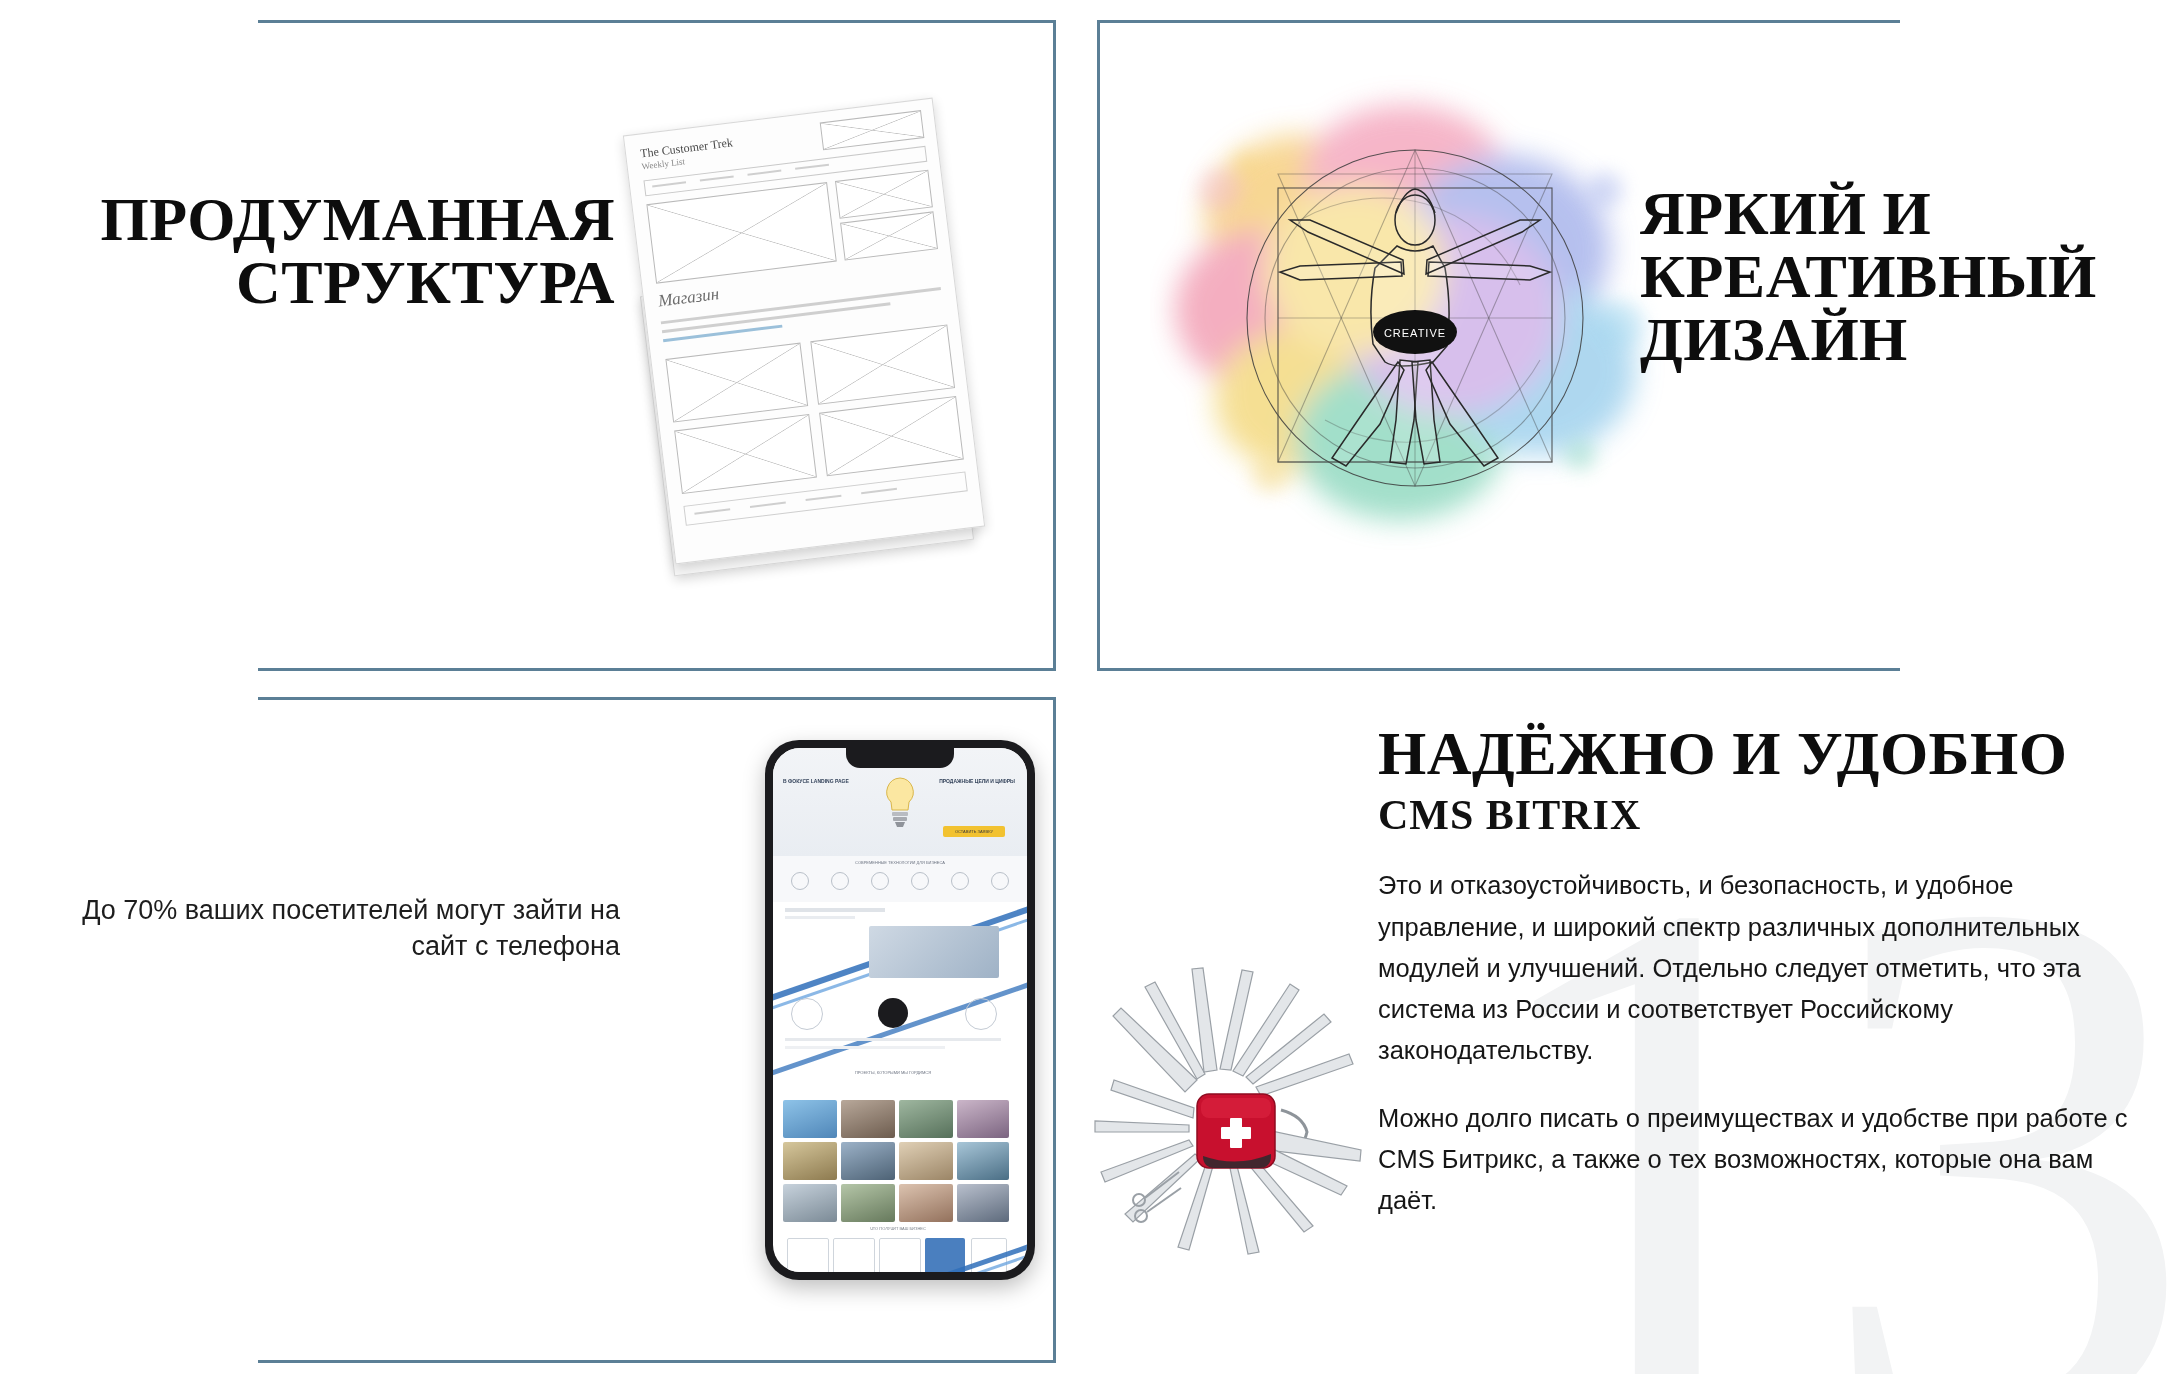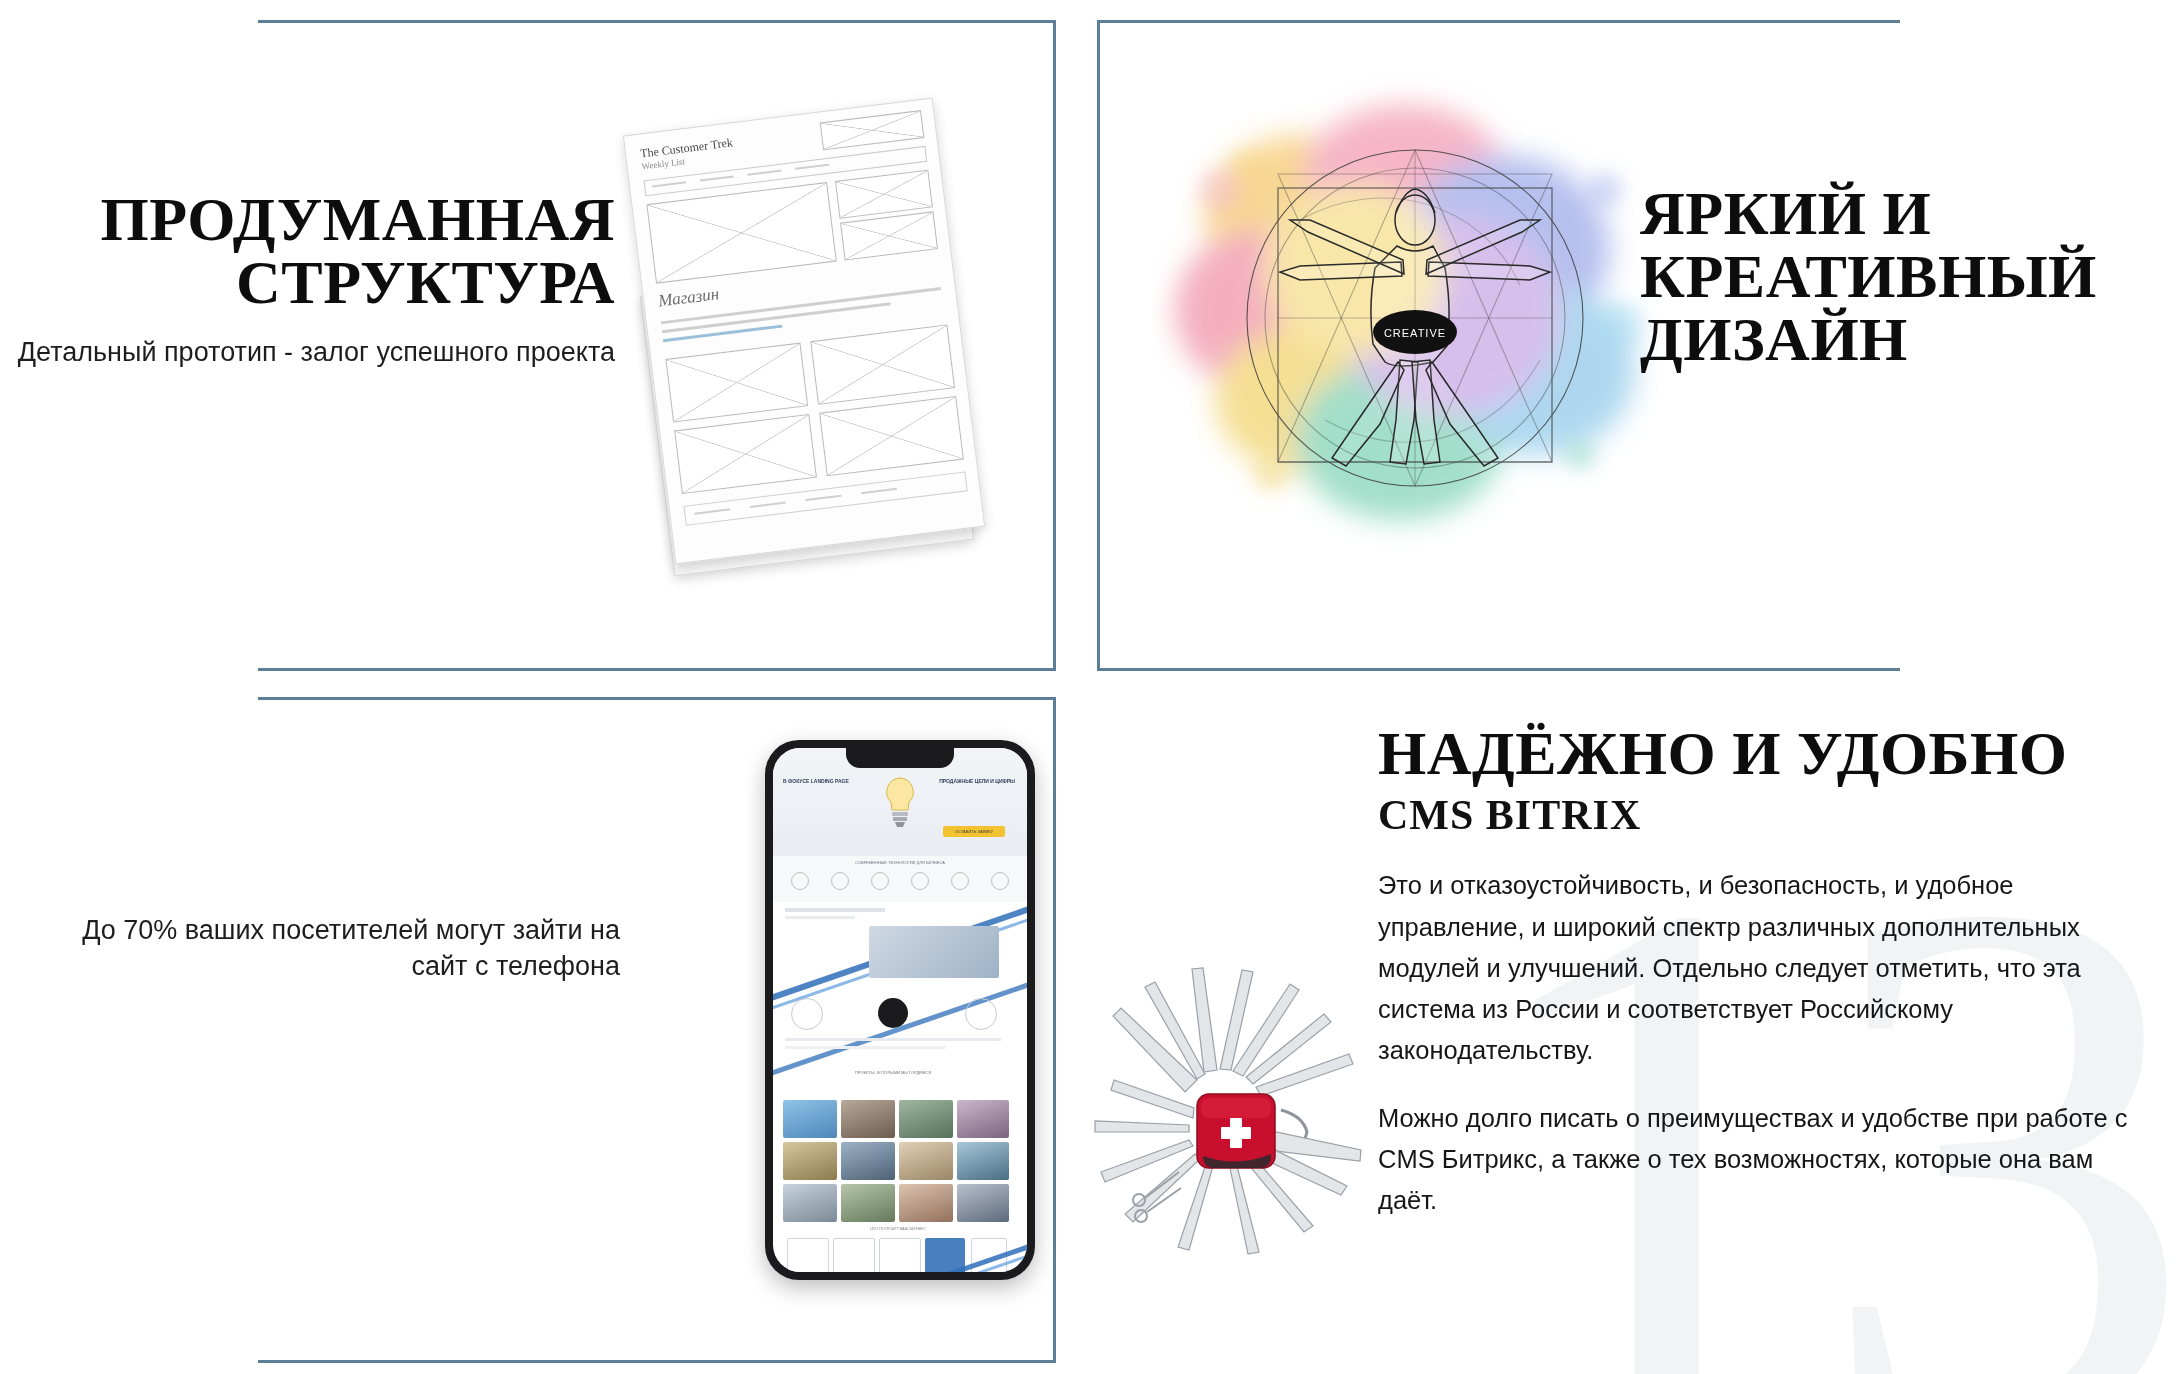--- a/index.html
+++ b/index.html
@@ -75,21 +75,21 @@
   #b1 .sub { margin-top: 20px; }
 
   
   #b2 { left: 1640px; top: 182px; width: 520px; }
   #b2 .headline { font-size: 62px; font-family: Liberation Serif, serif; }
   #b2 .sub { margin-top: 20px; }
 
   
   #b3 { left: 20px; top: 880px; width: 600px; }
   #b3 .headline { font-size: 62px; }
-  #b3 .sub { margin-top: 32px; }
+  #b3 .sub { margin-top: 12px; }
 
   
   #b4 { left: 1378px; top: 722px; width: 770px; }
   #b4 .headline { font-size: 62px; }
   #b4 .cms {
     font-family: "Liberation Serif", serif;
     font-size: 42px;
     font-weight: 700;
     letter-spacing: 1px;
     margin-top: 6px;
@@ -422,21 +422,20 @@
         <rect x="136" y="167" width="30" height="12" rx="1"></rect>
       </g>
 
       <path d="M118 196 q34 12 68 -2 l0 2 q0 12 -12 12 h-44 q-12 0 -12 -12z" fill="#2a2a2e" opacity="0.85"></path>
     </g>
   </svg>
 </div>
 
 <div class="block align-right" id="b1">
   <div class="headline">ПРОДУМАННАЯ СТРУКТУРА</div>
-  <div class="sub">Детальный прототип - залог успешного проекта</div>
 </div>
 
 <div class="block align-left" id="b2">
   <div class="headline">ЯРКИЙ И КРЕАТИВНЫЙ ДИЗАЙН</div>
 </div>
 
 <div class="block align-right" id="b3">
   <div class="sub">До 70% ваших посетителей могут зайти на сайт с телефона</div>
 </div>
 

